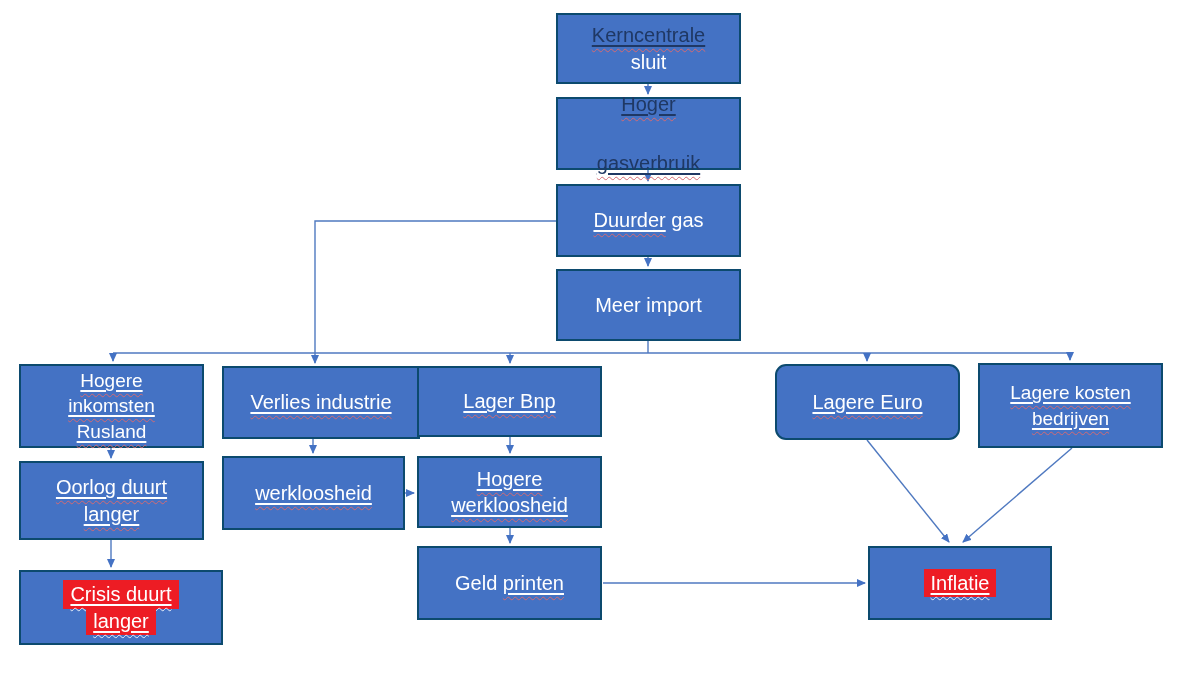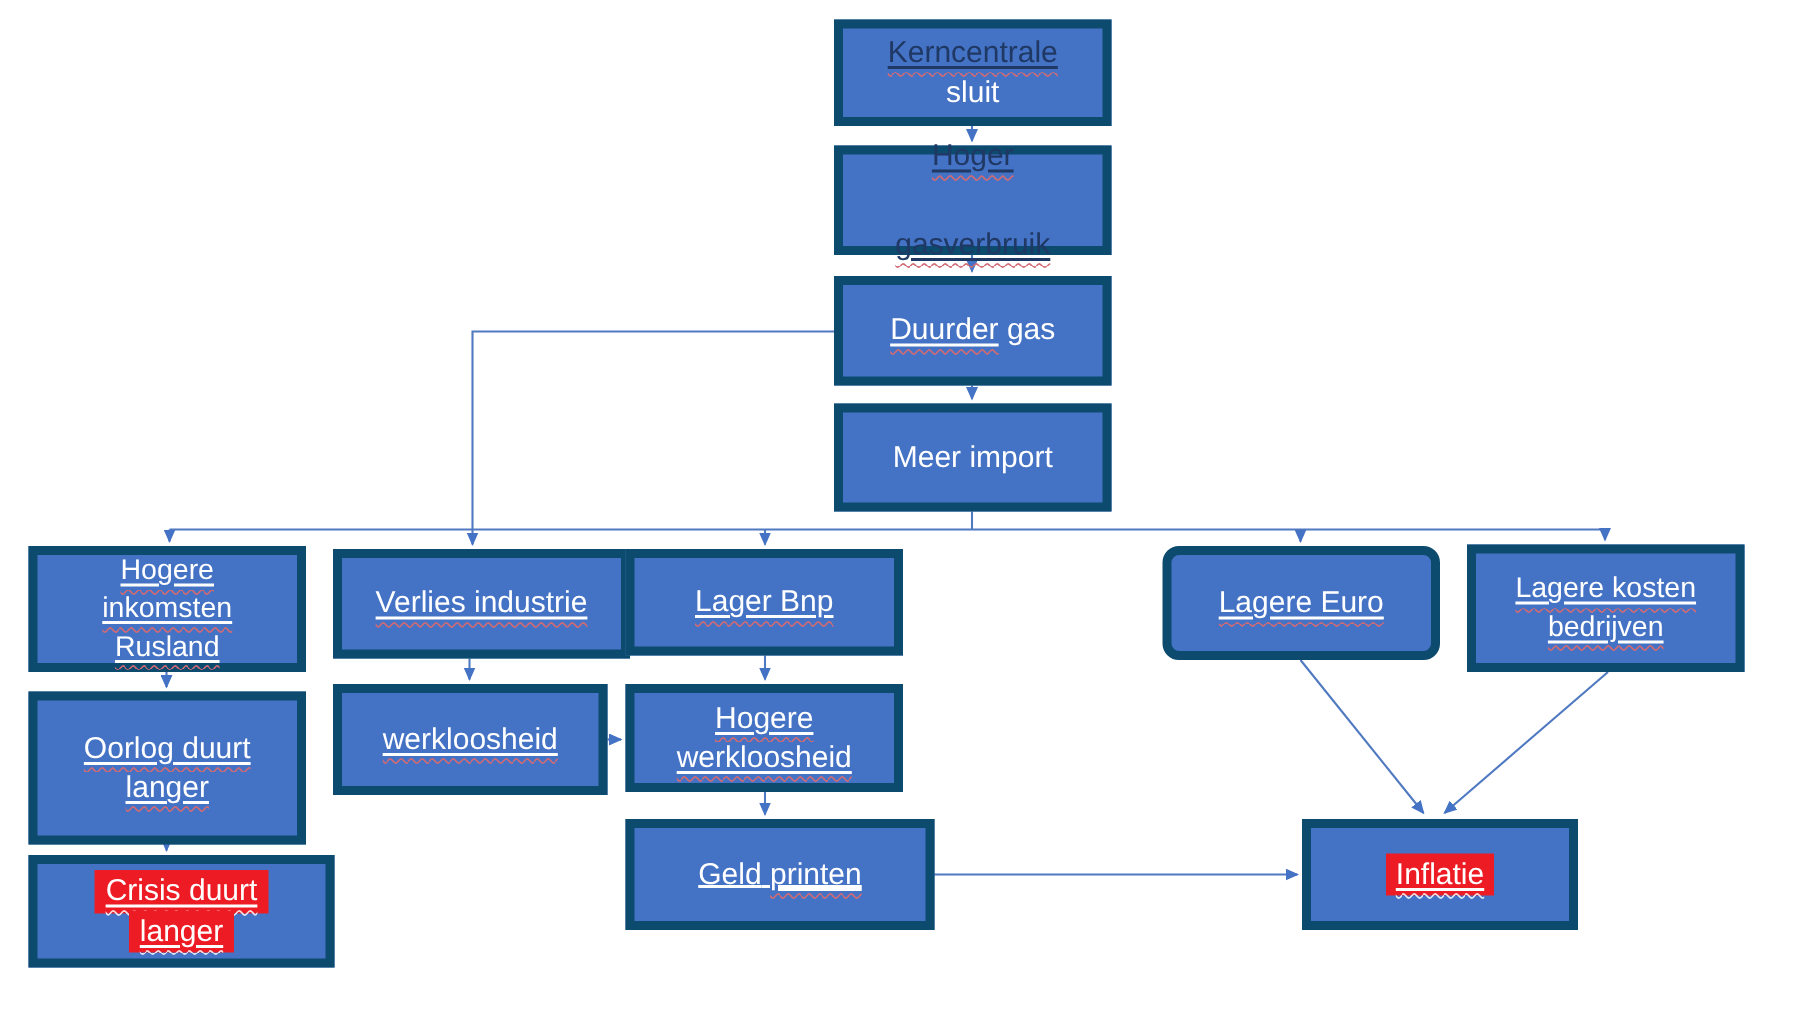--- a/index.html
+++ b/index.html
@@ -3,21 +3,21 @@
 <meta charset="utf-8">
 <style>
   html,body{margin:0;padding:0;background:#ffffff;}
   .stage{
     position:relative;width:1200px;height:683px;background:#ffffff;
     font-family:"Liberation Sans", sans-serif;overflow:hidden;
   }
   .connectors{position:absolute;left:0;top:0;width:1200px;height:683px;pointer-events:none;}
   .node{
     position:absolute;box-sizing:border-box;
-    background:#4472c4;border:6px solid #0c4a6e;
+    background:#4472c4;border:2px solid #0c4a6e;
     display:flex;flex-direction:column;align-items:center;justify-content:center;
     text-align:center;color:#ffffff;font-size:20px;line-height:1.32;
   }
   .node .ln{display:block;}
   .navy{color:#1f3864;}
   .white{color:#ffffff;}
   
   .ul{text-decoration:underline;text-decoration-thickness:1.5px;text-underline-offset:3px;}
   
   .sq{text-decoration:underline wavy #d26a74;text-decoration-thickness:1px;text-underline-offset:6px;}
@@ -105,40 +105,40 @@
 
   <div class="node" style="left:775px;top:364px;width:185px;height:76px;border-radius:11px;">
     <span class="ln"><span class="sq"><span class="ul">Lagere Euro</span></span></span>
   </div>
 
   <div class="node small" style="left:978px;top:363px;width:185px;height:85px;">
     <span class="ln"><span class="sq"><span class="ul">Lagere kosten</span></span></span>
     <span class="ln"><span class="sq"><span class="ul">bedrijven</span></span></span>
   </div>
 
-  <div class="node" style="left:19px;top:461px;width:185px;height:102px;">
+  <div class="node" style="left:19px;top:461px;width:185px;height:79px;">
     <span class="ln"><span class="sq"><span class="ul">Oorlog duurt</span></span></span>
     <span class="ln"><span class="sq"><span class="ul">langer</span></span></span>
   </div>
 
   <div class="node" style="left:222px;top:456px;width:183px;height:74px;justify-content:center;">
     <span class="ln"><span class="sq"><span class="ul">werkloosheid</span></span></span>
   </div>
 
   <div class="node" style="left:417px;top:456px;width:185px;height:72px;">
     <span class="ln"><span class="sq"><span class="ul">Hogere</span></span></span>
     <span class="ln"><span class="sq"><span class="ul">werkloosheid</span></span></span>
   </div>
 
   <div class="node" style="left:19px;top:570px;width:204px;height:75px;">
     <span class="ln"><span class="hl"><span class="sqw"><span class="ul">Crisis duurt</span></span></span></span>
     <span class="ln" style="margin-top:-2px;"><span class="hl"><span class="sqw"><span class="ul">langer</span></span></span></span>
   </div>
 
-  <div class="node" style="left:417px;top:546px;width:206px;height:74px;text-decoration:underline;">
+  <div class="node" style="left:417px;top:546px;width:185px;height:74px;">
     <span class="ln white"><span>Geld</span>&nbsp;<span class="sq"><span class="ul">printen</span></span></span>
   </div>
 
   <div class="node" style="left:868px;top:546px;width:184px;height:74px;">
     <span class="ln"><span class="hl"><span class="sqw"><span class="ul">Inflatie</span></span></span></span>
   </div>
 
 </div>
 
 </body></html>

